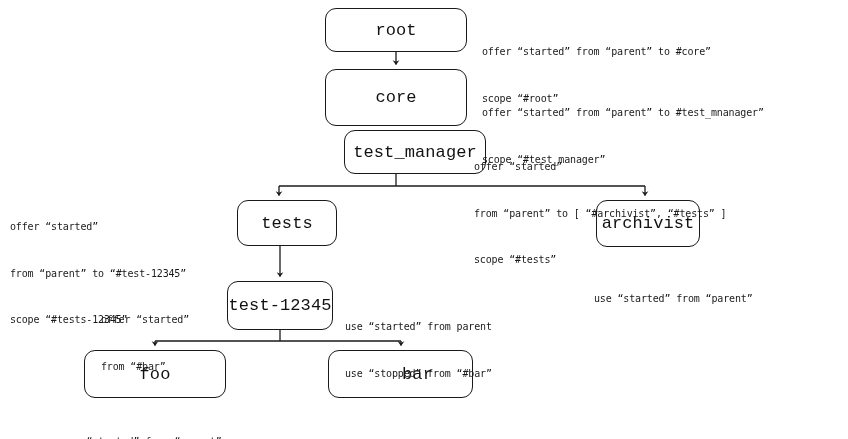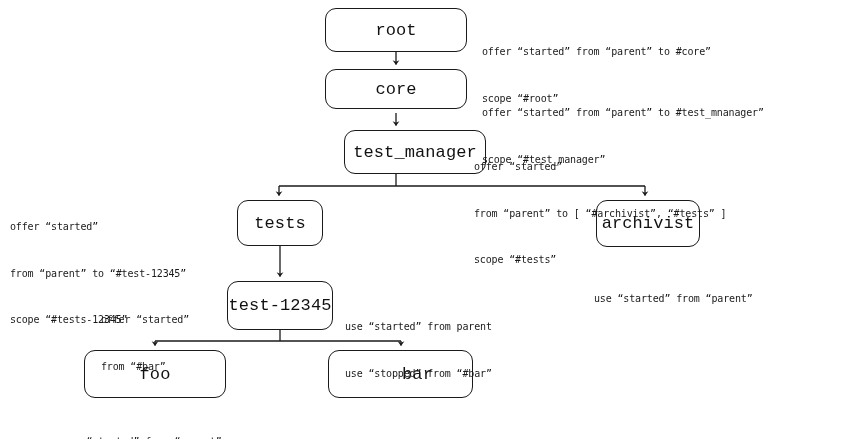--- a/index.html
+++ b/index.html
@@ -83,25 +83,25 @@
     <g>
       <path d="M280,330 L280,341" stroke="#1a1a1a" stroke-width="1.3" fill="none"></path>
       <path d="M155,341 L401,341" stroke="#1a1a1a" stroke-width="1.3" fill="none"></path>
       <path d="M155,341 L155,345.5" stroke="#1a1a1a" stroke-width="1.3" fill="none" marker-end="url(#arrow)"></path>
       <path d="M401,341 L401,345.5" stroke="#1a1a1a" stroke-width="1.3" fill="none" marker-end="url(#arrow)"></path>
     </g>
   </svg>
 
   <div class="node" style="left:325px; top:8px; width:142px; height:44px;">root</div>
 
-  <div class="node" style="left:325px; top:69px; width:142px; height:40px;">core</div>
+  <div class="node" style="left:325px; top:69px; width:142px; height:57px;">core</div>
 
   <div class="node" style="left:344px; top:130px; width:142px; height:44px;">test_manager</div>
 
-  <div class="node" style="left:237px; top:200px; width:86px; height:46px;">tests</div>
+  <div class="node" style="left:237px; top:200px; width:100px; height:46px;">tests</div>
 
   <div class="node" style="left:596px; top:200px; width:104px; height:47px;">archivist</div>
 
   <div class="node" style="left:227px; top:281px; width:106px; height:49px;">test-12345</div>
 
   <div class="node" style="left:84px; top:350px; width:142px; height:48px;">foo</div>
 
   <div class="node" style="left:328px; top:350px; width:145px; height:48px;padding-left:34px;">bar</div>
 
   <div class="note" style="left:482px; top:13px;">

